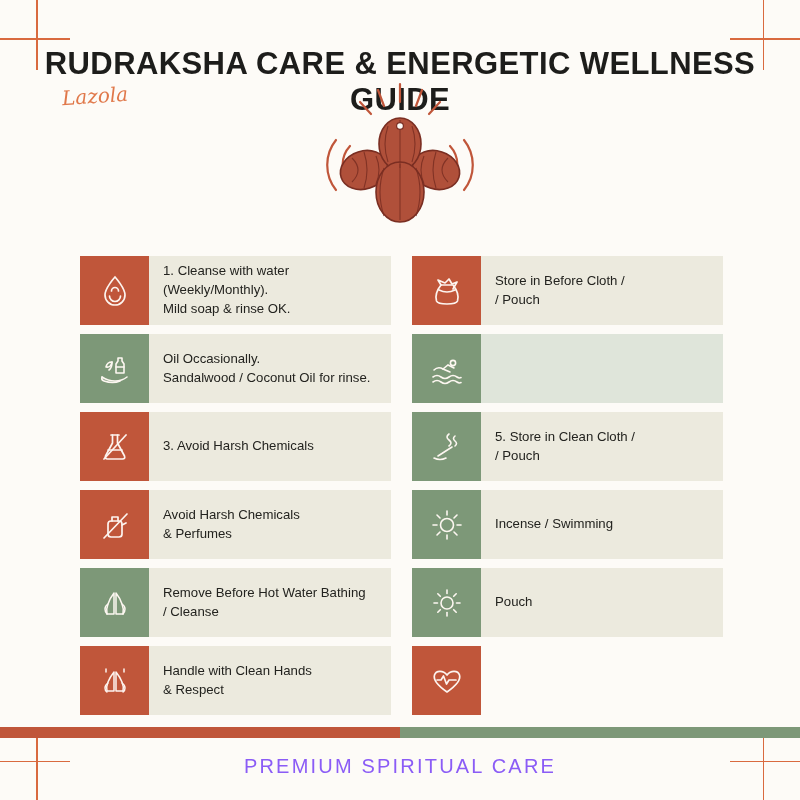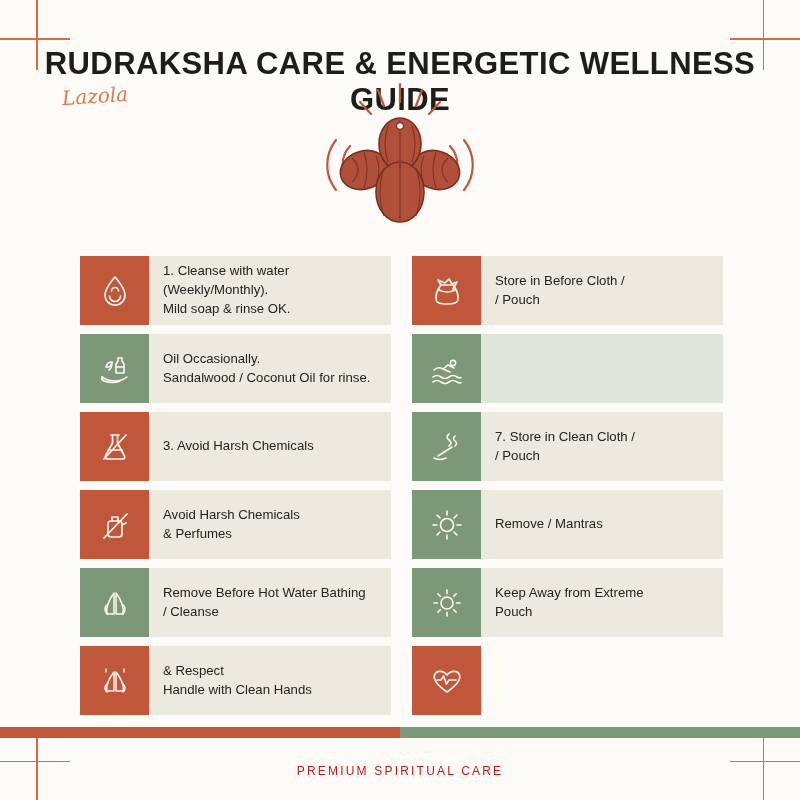--- a/index.html
+++ b/index.html
@@ -113,23 +113,23 @@
     display: flex;
   }
   .footer-bar .seg-terra { background: #c0563a; flex: 0 0 50%; }
   .footer-bar .seg-sage  { background: #7d9878; flex: 0 0 50%; }
   .footer-text {
     position: absolute;
     bottom: 22px;
     left: 0;
     width: 100%;
     text-align: center;
-    font-size: 12px;
+    font-size: 20px;
     letter-spacing: 2.2px;
-    color: #b91c1c;
+    color: #8b5cf6;
   }
 </style>
 </head>
 <body>
 
 <div class="corner-line cl-tl-h"></div>
 <div class="corner-line cl-tl-v"></div>
 <div class="corner-line cl-tr-h"></div>
 <div class="corner-line cl-tr-v"></div>
 <div class="corner-line cl-bl-h"></div>
@@ -266,21 +266,21 @@
   <div class="card">
     <div class="icon-box icon-sage">
       <svg width="38" height="38" viewBox="0 0 38 38" fill="none" stroke="#fdf7f1" stroke-width="1.6" stroke-linecap="round">
         <path d="M21 6 q-4 3 0 6 q4 3 0 6"></path>
         <path d="M27 8 q-3 2.5 0 5 q3 2.5 0 5"></path>
         <path d="M10 28 l14 -9"></path>
         <path d="M6 30 q6 3 12 0"></path>
       </svg>
     </div>
     <div class="text-box body-cream">
-      <span>7. Store in Clean Cloth /</span>
+      <span>5. Store in Clean Cloth /</span>
       <span>/ Pouch</span>
     </div>
   </div>
 
   <div class="card">
     <div class="icon-box icon-terra">
       <svg width="38" height="38" viewBox="0 0 38 38" fill="none" stroke="#fdf4ef" stroke-width="1.7" stroke-linecap="round" stroke-linejoin="round">
         <rect x="12" y="15" width="14" height="16" rx="3"></rect>
         <path d="M16 15 l0 -4 l6 0 l0 4"></path>
         <path d="M26 19 l4 -2"></path>
@@ -301,21 +301,21 @@
           <path d="M19 29 l0 4"></path>
         <path d="M5 19 l4 0"></path>
           <path d="M29 19 l4 0"></path>
         <path d="M9 9 l3 3"></path>
           <path d="M26 26 l3 3"></path>
         <path d="M29 9 l-3 3"></path>
           <path d="M12 26 l-3 3"></path>
       </svg>
     </div>
     <div class="text-box body-cream">
-      <span>Remove / Mantras</span>
+      <span>Incense / Swimming</span>
     </div>
   </div>
 
   <div class="card">
     <div class="icon-box icon-sage">
       <svg width="38" height="38" viewBox="0 0 38 38" fill="none" stroke="#fdf7f1" stroke-width="1.5" stroke-linecap="round" stroke-linejoin="round">
         <path d="M18 9 q-4 5 -6 11 q-2 5 -1 10 l7 0 l0 -21z"></path>
         <path d="M20 9 q4 5 6 11 q2 5 1 10 l-7 0 l0 -21z"></path>
         <path d="M12 20 q-3 2 -3 5 q0 3 2 5"></path>
         <path d="M26 20 q3 2 3 5 q0 3 -2 5"></path>
@@ -335,39 +335,38 @@
           <path d="M19 28.5 l0 3.5"></path>
         <path d="M6 19 l3.5 0"></path>
           <path d="M28.5 19 l3.5 0"></path>
         <path d="M9.8 9.8 l2.5 2.5"></path>
           <path d="M25.7 25.7 l2.5 2.5"></path>
         <path d="M28.2 9.8 l-2.5 2.5"></path>
           <path d="M12.3 25.7 l-2.5 2.5"></path>
       </svg>
     </div>
     <div class="text-box body-cream">
-      <span>Keep Away from Extreme</span>
       <span>Pouch</span>
     </div>
   </div>
 
   <div class="card">
     <div class="icon-box icon-terra">
       <svg width="38" height="38" viewBox="0 0 38 38" fill="none" stroke="#fdf4ef" stroke-width="1.5" stroke-linecap="round" stroke-linejoin="round">
         <path d="M18 10 q-4 5 -6 10 q-2 5 -1 9 l7 0 l0 -19z"></path>
         <path d="M20 10 q4 5 6 10 q2 5 1 9 l-7 0 l0 -19z"></path>
         <path d="M12 21 q-3 2 -3 5 q0 3 2 4"></path>
         <path d="M26 21 q3 2 3 5 q0 3 -2 4"></path>
         <path d="M10 7 l0 3"></path>
           <path d="M28 7 l0 3"></path>
       </svg>
     </div>
     <div class="text-box body-cream">
+      <span>Handle with Clean Hands</span>
       <span>&amp; Respect</span>
-      <span>Handle with Clean Hands</span>
     </div>
   </div>
 
   <div class="card">
     <div class="icon-box icon-terra">
       <svg width="38" height="38" viewBox="0 0 38 38" fill="none" stroke="#fdf4ef" stroke-width="1.7" stroke-linecap="round" stroke-linejoin="round">
         <path d="M19 30 C9 23 5 18 6.5 13 C8 8.5 15 8 19 13 C23 8 30 8.5 31.5 13 C33 18 29 23 19 30z"></path>
         <path d="M9 18 l4 0 l2.5 -4 l3 8 l2.5 -4 l7 0"></path>
       </svg>
     </div>

